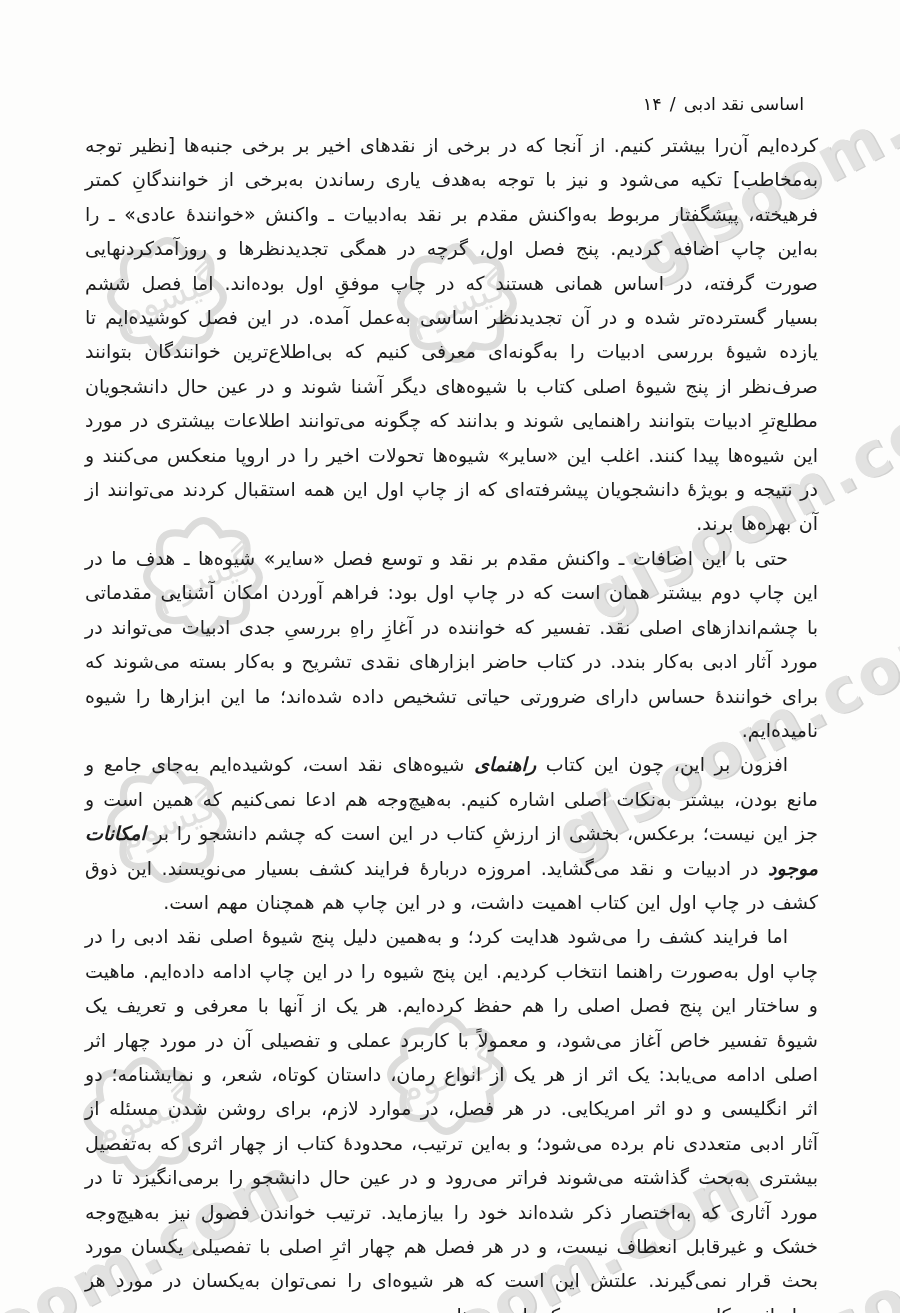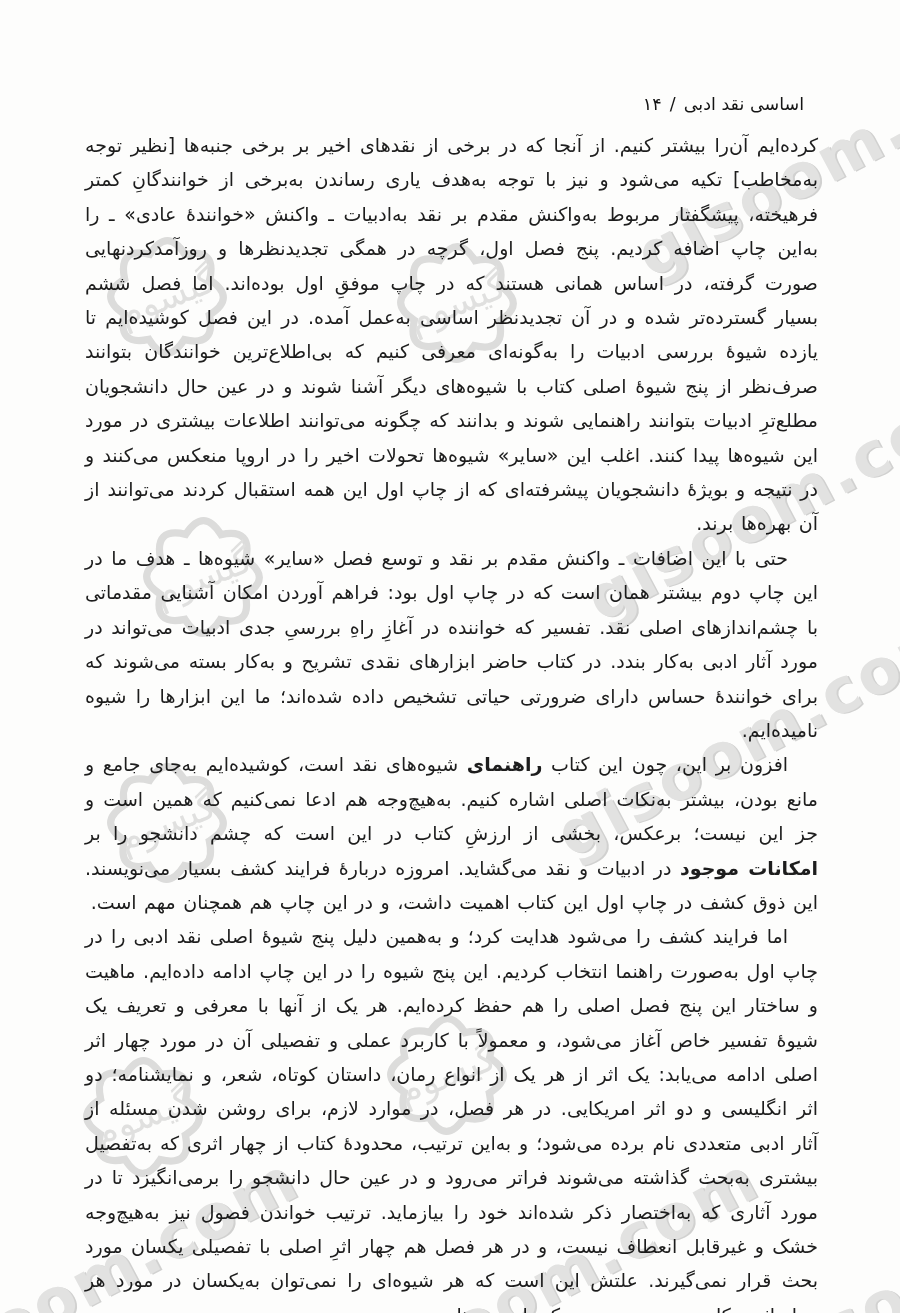--- a/index.html
+++ b/index.html
@@ -19,21 +19,21 @@
   .running-head .slash{padding:0 1px;}
   
   .book-text{
     position:absolute;top:128px;right:82px;left:85px;z-index:1;
     direction:rtl;text-align:justify;
     font-size:19px;line-height:34.4px;
     color:#1d1d1d;word-spacing:1.5px;
   }
   .book-text p{margin:0;}
   .book-text p.indent{text-indent:30px;}
-  .em{font-weight:bold;}
+  .em{font-weight:bold;font-style:italic;}
   
   .wm-layer{
     position:absolute;inset:0;z-index:2;
     pointer-events:none;
     mix-blend-mode:multiply;
   }
   .wm-text{
     position:absolute;white-space:nowrap;
     font-weight:bold;font-size:62px;letter-spacing:3px;
     color:#e4e4e4;

